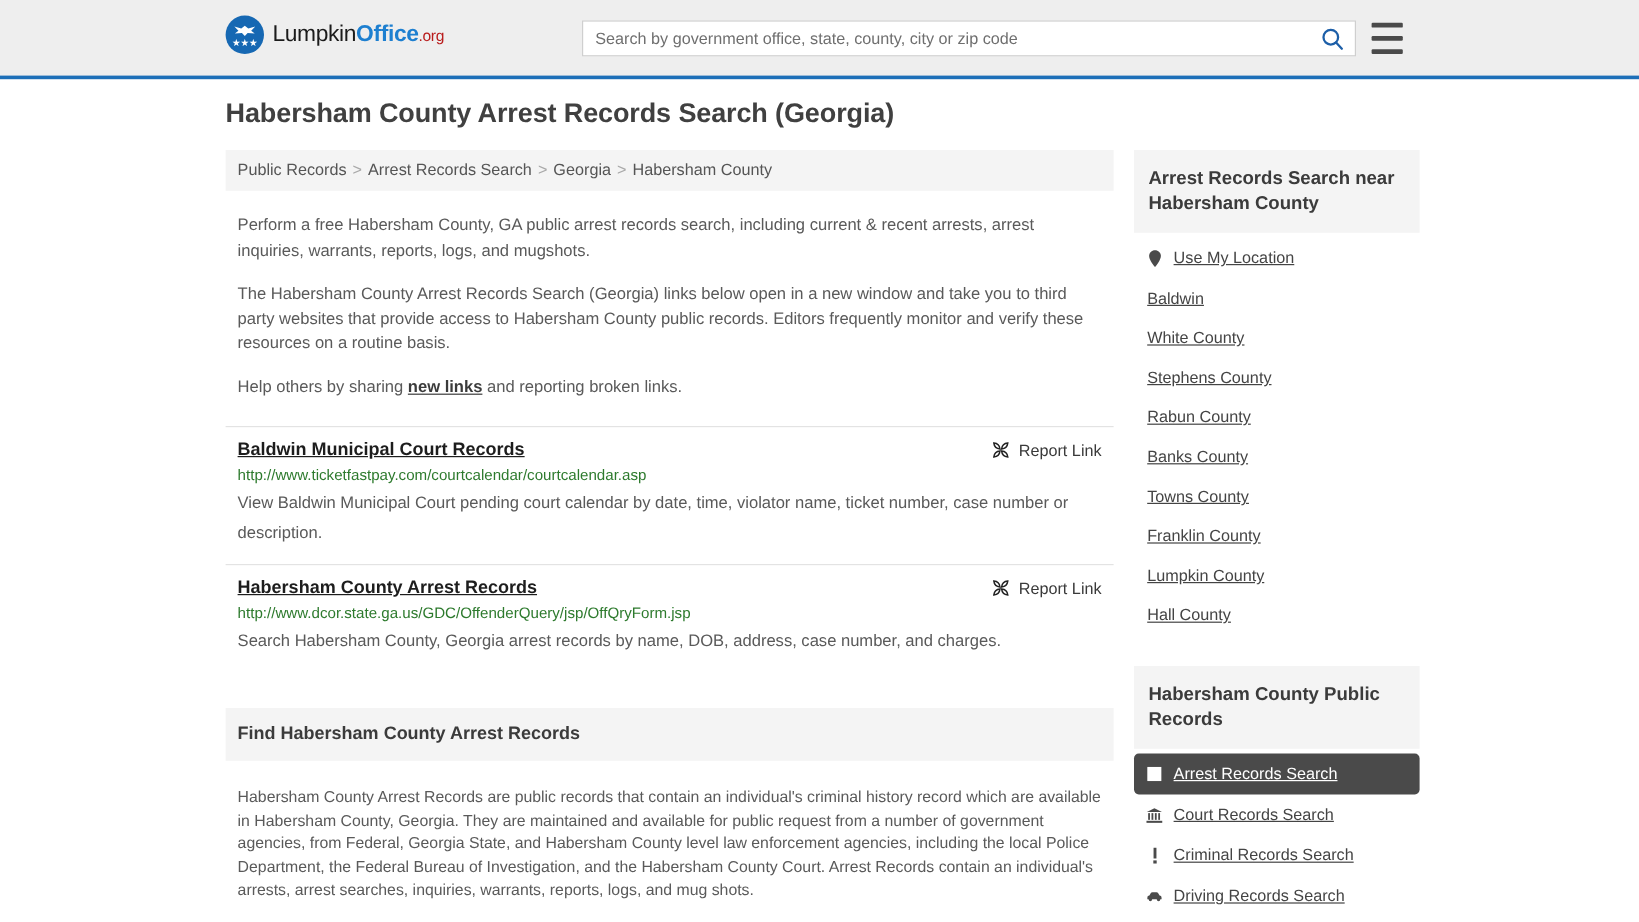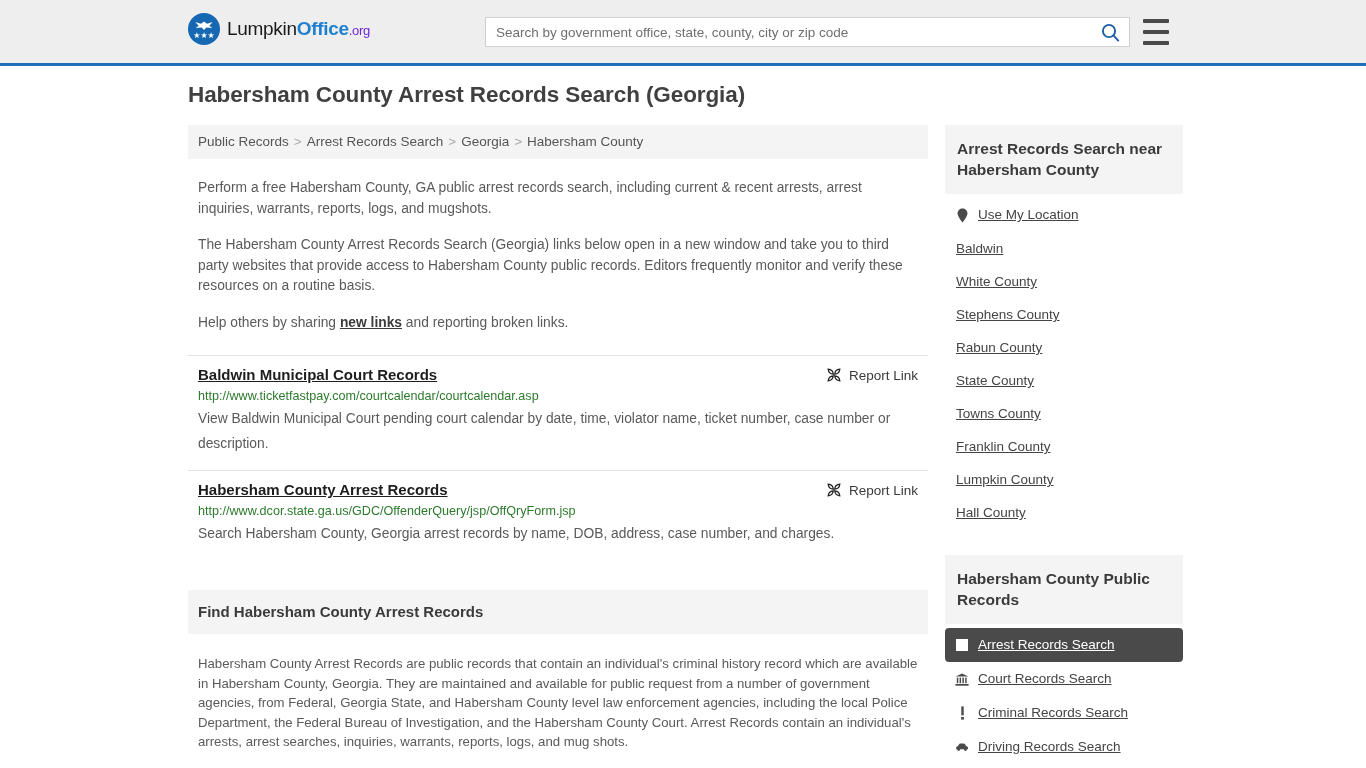--- a/index.html
+++ b/index.html
@@ -57,21 +57,21 @@
     line-height: 8px;
   }
   .logo-text {
     margin-left: 7px;
     font-size: 19px;
     letter-spacing: -0.3px;
     white-space: nowrap;
   }
   .logo-text .t-county { color: #1b1b1b; }
   .logo-text .t-office { color: #1d7fd0; font-weight: bold; }
-  .logo-text .t-org    { color: #6d28d9; font-size: 13px; }
+  .logo-text .t-org    { color: #b91c1c; font-size: 13px; }
 
   .search-wrap {
     position: absolute;
     left: 302px; top: 17px;
     width: 645px; height: 30px;
     background: #ffffff;
     border: 1px solid #cfcfcf;
     display: flex;
     align-items: center;
   }
@@ -375,21 +375,21 @@
           <li class="side-item plain">
             <a href="#">White County</a>
           </li>
           <li class="side-item plain">
             <a href="#">Stephens County</a>
           </li>
           <li class="side-item plain">
             <a href="#">Rabun County</a>
           </li>
           <li class="side-item plain">
-            <a href="#">State County</a>
+            <a href="#">Banks County</a>
           </li>
           <li class="side-item plain">
             <a href="#">Towns County</a>
           </li>
           <li class="side-item plain">
             <a href="#">Franklin County</a>
           </li>
           <li class="side-item plain">
             <a href="#">Lumpkin County</a>
           </li>

